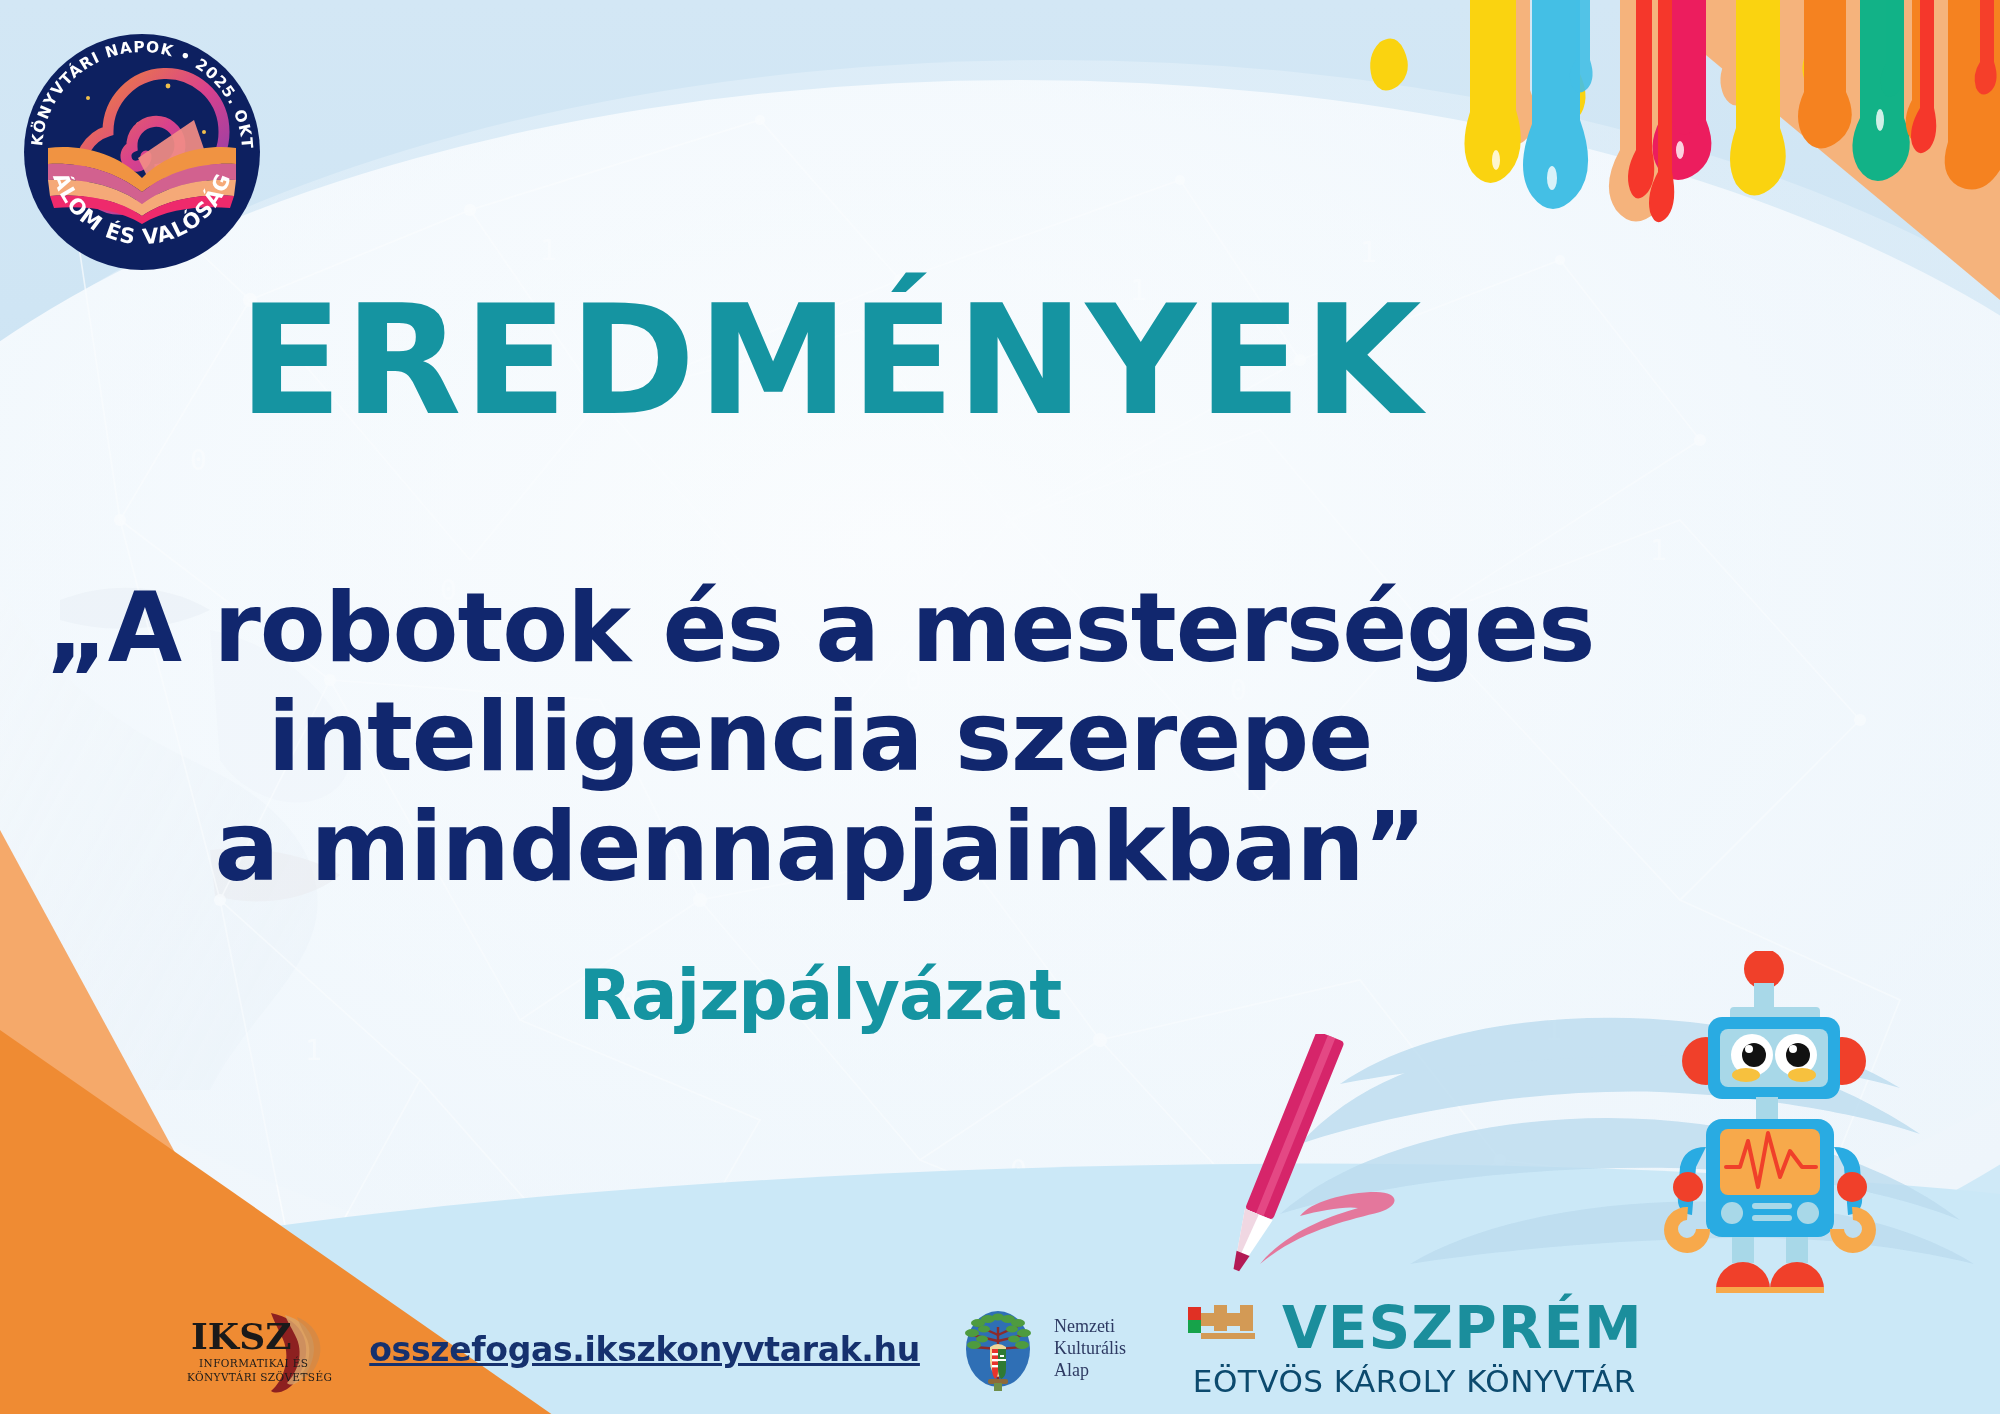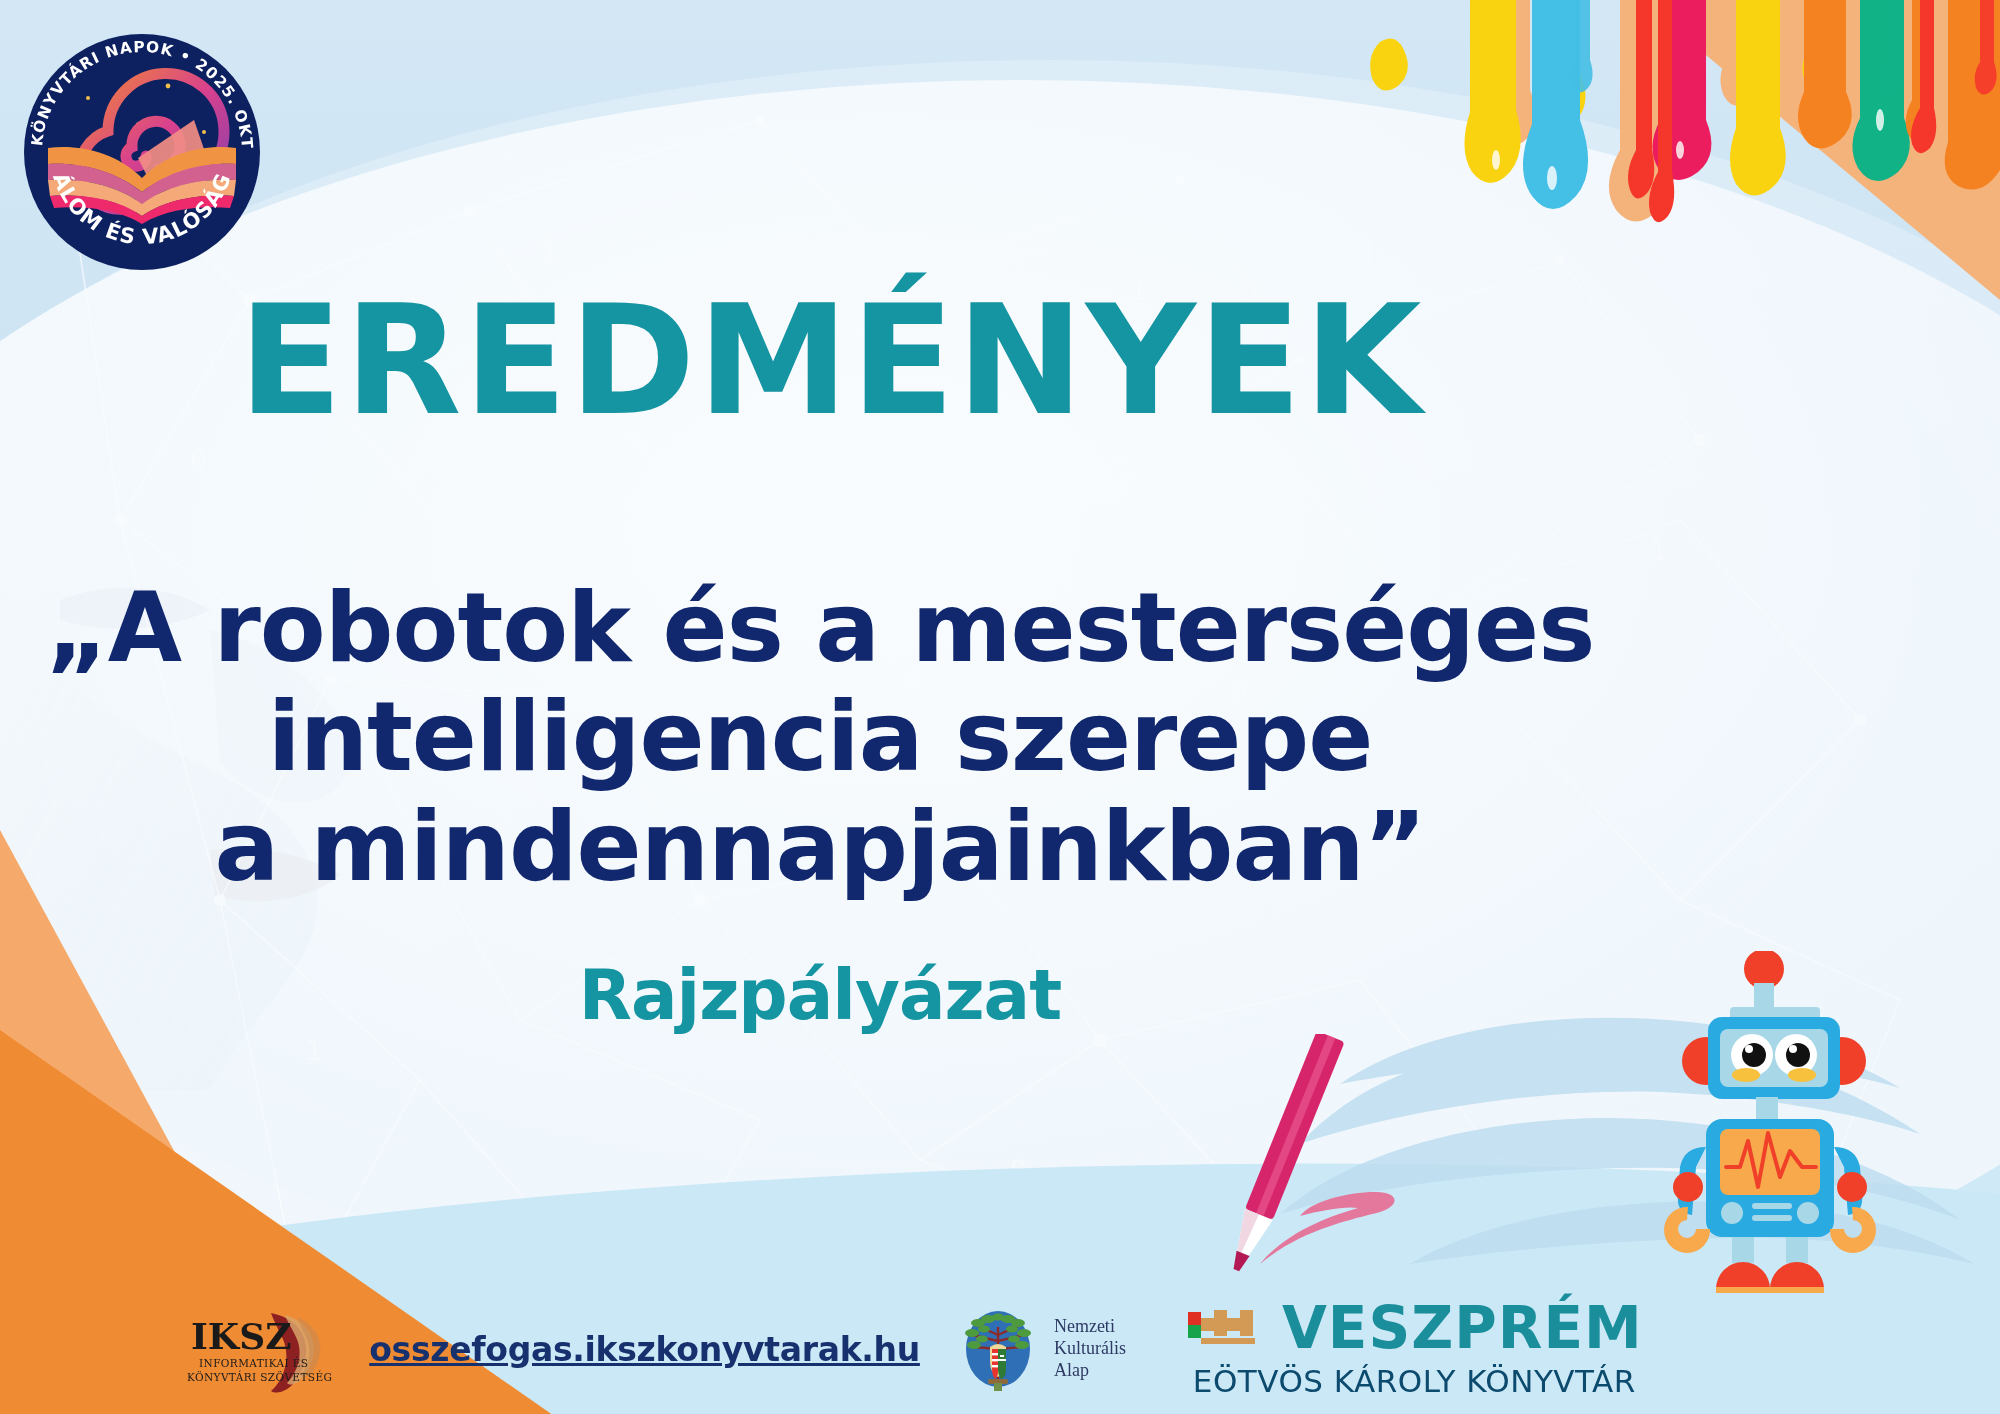--- a/index.html
+++ b/index.html
@@ -149,21 +149,21 @@
   }
   .nka{display:flex;align-items:center;gap:12px;}
   .nka-mark{width:88px;height:96px;}
   .nka-mark svg{width:100%;height:100%;display:block;}
   .nka-text{
     color:#2e3a63;
     font-family:"Liberation Serif", serif;
     font-size:18px;line-height:1.22;white-space:nowrap;
   }
   .veszprem{display:flex;flex-direction:column;align-items:center;margin-left:26px;}
-  .veszprem-top{display:flex;align-items:center;gap:14px;}
+  .veszprem-top{display:flex;align-items:flex-start;gap:14px;}
   .vcrown{width:82px;height:48px;}
   .vcrown svg{width:100%;height:100%;display:block;}
   .vname{
     color:#1b8e9c;font-weight:bold;font-size:58px;letter-spacing:1px;
     font-family:"DejaVu Sans", sans-serif;line-height:1;
   }
   .vsub{
     color:#0c4a6e;font-size:31px;letter-spacing:.5px;margin-top:6px;
     font-family:"DejaVu Sans", sans-serif;white-space:nowrap;
   }

